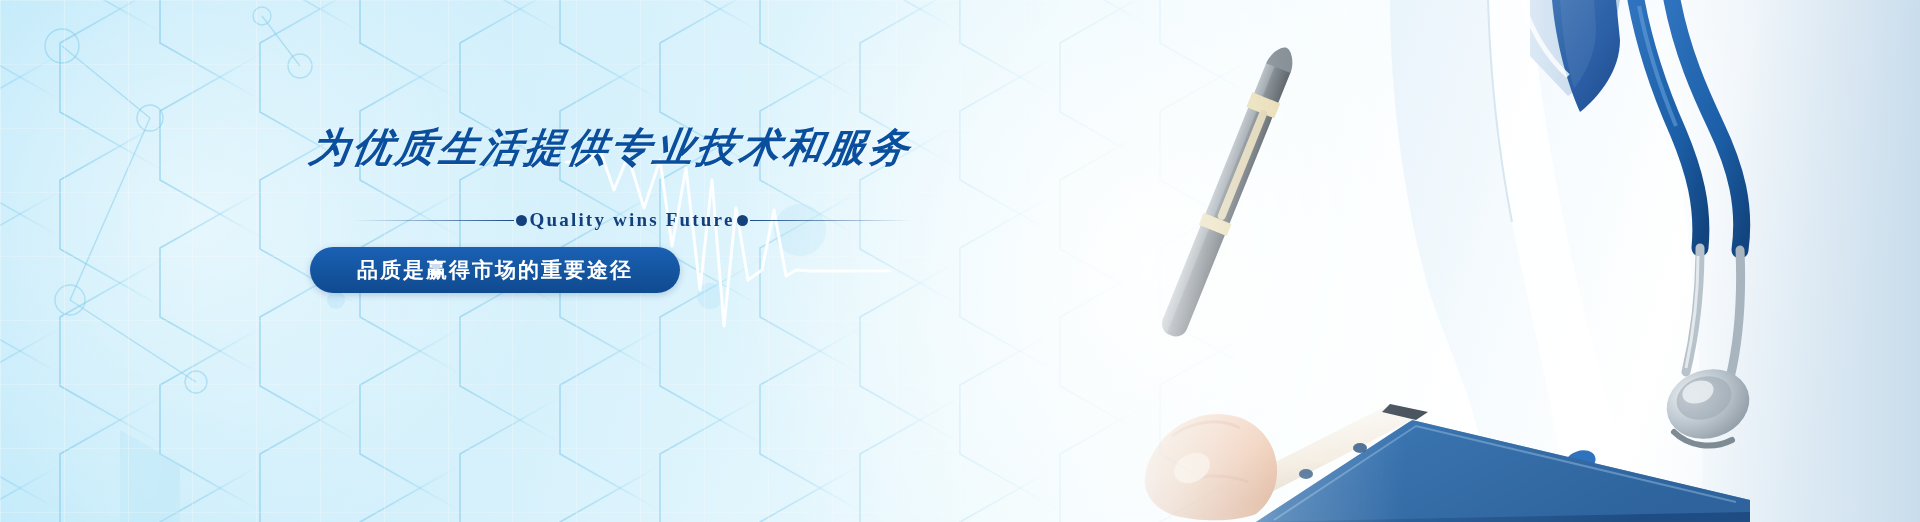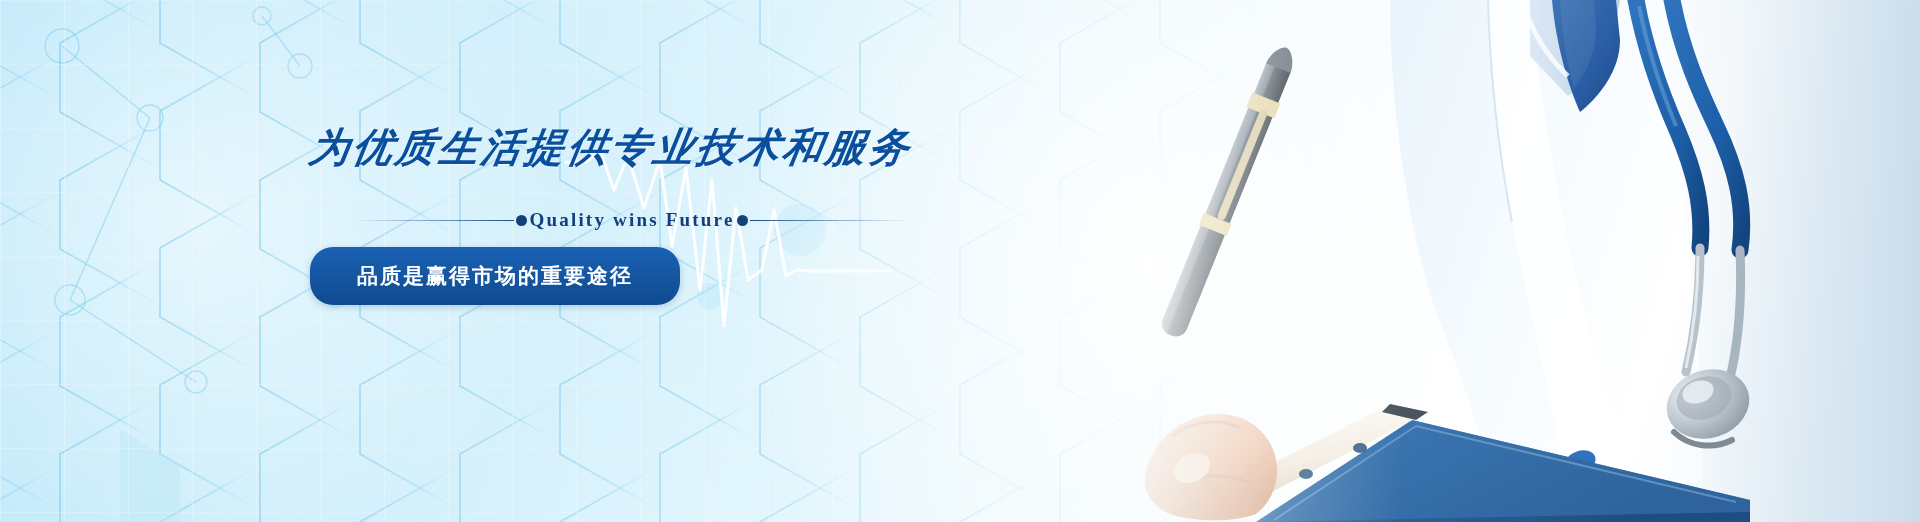--- a/index.html
+++ b/index.html
@@ -66,21 +66,21 @@
   .rule.right{background:linear-gradient(to left,rgba(20,70,140,0),#1b4b88);}
   .dot{width:11px;height:11px;border-radius:50%;background:#12417e;flex:0 0 auto;}
   #tagline-en{
     font-family:"Liberation Serif","DejaVu Serif",serif;
     font-size:19px;font-weight:700;color:#123f7d;
     letter-spacing:2.2px;white-space:nowrap;
   }
 
   #pill{
     margin-top:16px;margin-left:0;
-    width:370px;height:58px;border-radius:23px;
+    width:370px;height:46px;border-radius:23px;
     background:linear-gradient(180deg,#1a60b4 0%,#14559f 55%,#0f4a90 100%);
     display:flex;align-items:center;justify-content:center;
     box-shadow:0 2px 7px rgba(12,60,120,.22);
   }
   #pill-label{
     color:#fff;font-size:21px;font-weight:700;letter-spacing:2px;white-space:nowrap;
   }
 </style>
 </head>
 <body>

